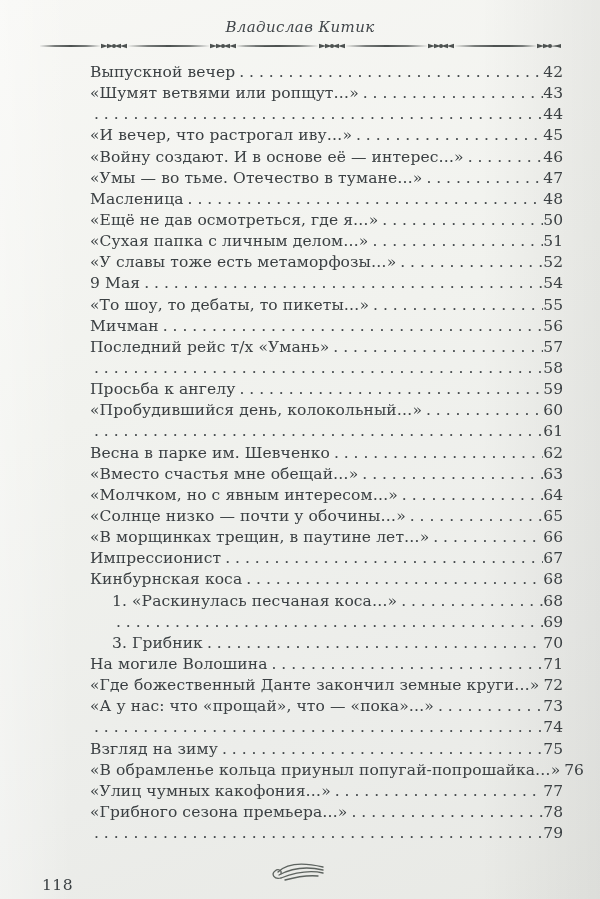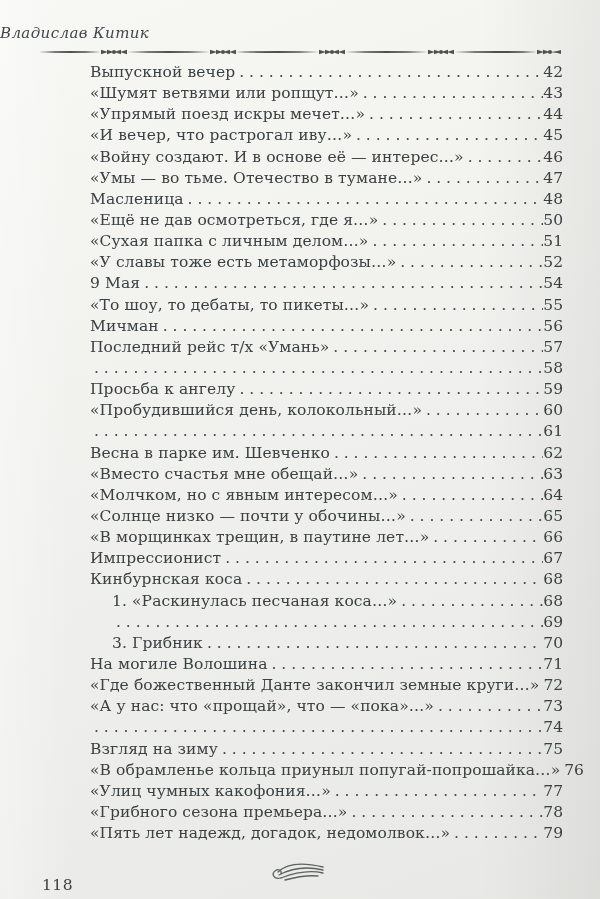--- a/index.html
+++ b/index.html
@@ -17,23 +17,24 @@
     width: 600px;
     height: 899px;
     font-family: "DejaVu Serif", "Liberation Serif", serif;
     color: #3b4043;
     background:
       linear-gradient(90deg, rgba(255,255,255,0.35) 0%, rgba(255,255,255,0) 12%, rgba(0,0,0,0) 80%, rgba(0,0,0,0.05) 100%),
       linear-gradient(160deg, #f7f7f4 0%, #f1f2ee 40%, #ecedea 75%, #e8e9e5 100%);
   }
   .running-head {
     position: absolute;
-    top: 24px;
+    top: 18px;
     left: 0;
     width: 600px;
+    text-align: center;
   }
   .author {
     font-style: italic;
     font-size: 15px;
     letter-spacing: 0.4px;
     color: #41464a;
   }
   .divider {
     display: block;
     margin: 3px auto 0 auto;
@@ -153,21 +154,20 @@
         <span class="toc-title">Выпускной вечер</span>
         <span class="toc-dots">. . . . . . . . . . . . . . . . . . . . . . . . . . . . . . . . . . . . . . . . . . . . . . . . . . . . . . . . . . . . . . . . . . . . . . . . . . . . . . . . . . . . . . . . . . . . . . . . . . . . . . . . . . . . . . .</span>
         <span class="toc-page">42</span>
       </div>
       <div class="toc-row">
         <span class="toc-title">«Шумят ветвями или ропщут…»</span>
         <span class="toc-dots">. . . . . . . . . . . . . . . . . . . . . . . . . . . . . . . . . . . . . . . . . . . . . . . . . . . . . . . . . . . . . . . . . . . . . . . . . . . . . . . . . . . . . . . . . . . . . . . . . . . . . . . . . . . . . . .</span>
         <span class="toc-page">43</span>
       </div>
       <div class="toc-row">
-        <span class="toc-title">«Упрямый поезд искры мечет…»</span>
         <span class="toc-dots">. . . . . . . . . . . . . . . . . . . . . . . . . . . . . . . . . . . . . . . . . . . . . . . . . . . . . . . . . . . . . . . . . . . . . . . . . . . . . . . . . . . . . . . . . . . . . . . . . . . . . . . . . . . . . . .</span>
         <span class="toc-page">44</span>
       </div>
       <div class="toc-row">
         <span class="toc-title">«И вечер, что растрогал иву…»</span>
         <span class="toc-dots">. . . . . . . . . . . . . . . . . . . . . . . . . . . . . . . . . . . . . . . . . . . . . . . . . . . . . . . . . . . . . . . . . . . . . . . . . . . . . . . . . . . . . . . . . . . . . . . . . . . . . . . . . . . . . . .</span>
         <span class="toc-page">45</span>
       </div>
       <div class="toc-row">
         <span class="toc-title">«Войну создают. И в основе её — интерес…»</span>
@@ -319,21 +319,20 @@
         <span class="toc-title">«Улиц чумных какофония…»</span>
         <span class="toc-dots">. . . . . . . . . . . . . . . . . . . . . . . . . . . . . . . . . . . . . . . . . . . . . . . . . . . . . . . . . . . . . . . . . . . . . . . . . . . . . . . . . . . . . . . . . . . . . . . . . . . . . . . . . . . . . . .</span>
         <span class="toc-page">77</span>
       </div>
       <div class="toc-row">
         <span class="toc-title">«Грибного сезона премьера…»</span>
         <span class="toc-dots">. . . . . . . . . . . . . . . . . . . . . . . . . . . . . . . . . . . . . . . . . . . . . . . . . . . . . . . . . . . . . . . . . . . . . . . . . . . . . . . . . . . . . . . . . . . . . . . . . . . . . . . . . . . . . . .</span>
         <span class="toc-page">78</span>
       </div>
       <div class="toc-row">
-        <span class="toc-title">«Пять лет надежд, догадок, недомолвок…»</span>
         <span class="toc-dots">. . . . . . . . . . . . . . . . . . . . . . . . . . . . . . . . . . . . . . . . . . . . . . . . . . . . . . . . . . . . . . . . . . . . . . . . . . . . . . . . . . . . . . . . . . . . . . . . . . . . . . . . . . . . . . .</span>
         <span class="toc-page">79</span>
       </div>
     </div>
 
   <div class="page-footer">
     <div class="folio">118</div>
     <svg class="flourish" viewBox="0 0 56 28" xmlns="http://www.w3.org/2000/svg" fill="none" stroke="#5d635f" stroke-width="1.3" stroke-linecap="round">
       <path d="M8,14 C16,6 32,4 53,9"></path>
       <path d="M9,17 C20,11 36,8 53,12"></path>

